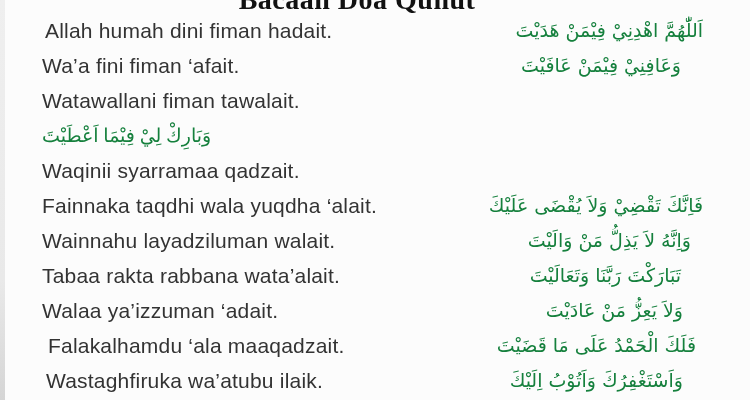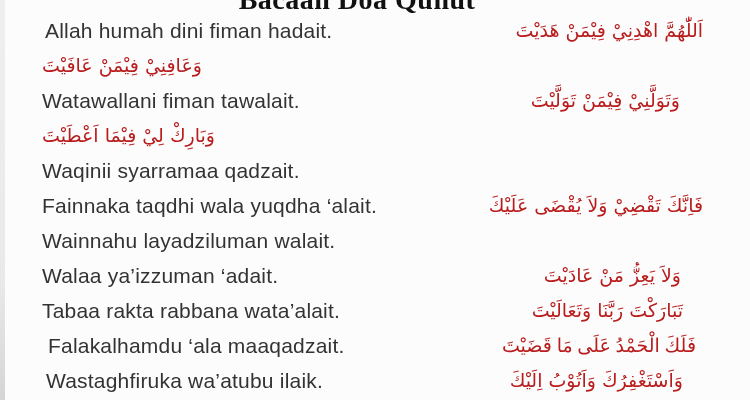--- a/index.html
+++ b/index.html
@@ -52,79 +52,80 @@
     font-size: 21px;
     color: #333;
     letter-spacing: 0.2px;
     white-space: nowrap;
   }
   .arabic {
     direction: rtl;
     unicode-bidi: plaintext;
     font-family: "DejaVu Sans", sans-serif;
     font-size: 19px;
-    color: #b91c1c;
+    color: #15803d;
     white-space: nowrap;
     line-height: 1;
   }
   
   .row:nth-child(2) .arabic { margin-right: 22px; }
   .row:nth-child(3) .arabic { margin-right: 23px; }
-  .row:nth-child(4) .arabic { margin-right: 26px; }
+  .row:nth-child(4) .arabic { margin-right: 26px; font-family: Liberation Serif, serif; }
   .row:nth-child(5) .arabic { margin-right: 27px; }
   .row:nth-child(7) .arabic { margin-right: 12px; }
   .row:nth-child(8) .arabic { margin-right: 22px; }
   .row:nth-child(9) .arabic { margin-right: 20px; }
-  .row:nth-child(10) .arabic { margin-right: 7px; font-family: Liberation Serif, serif; }
+  .row:nth-child(10) .arabic { margin-right: 7px; }
   .row:nth-child(11) .arabic { margin-right: 20px; text-align: right; }
   
   .row:nth-child(1) .latin { margin-left: 3px; }
   .row:nth-child(10) .latin { margin-left: 6px; }
   .row:nth-child(11) .latin { margin-left: 4px; }
 </style>
 </head>
 <body>
 
 <div class="page">
   <div class="edge-strip"></div>
 
   <div class="title">Bacaan Doa Qunut</div>
 
   <div class="rows">
     <div class="row">
       <span class="latin">Allah humah dini fiman hadait.</span>
       <span class="arabic">اَللّٰهُمَّ اهْدِنِيْ فِيْمَنْ هَدَيْتَ</span>
     </div>
     <div class="row">
+      <span class="latin">Wa’a fini fiman ‘afait.</span>
       <span class="arabic">وَعَافِنِيْ فِيْمَنْ عَافَيْتَ</span>
     </div>
     <div class="row">
       <span class="latin">Watawallani fiman tawalait.</span>
-      <span class="arabic">وَتَوَلَّنِيْ فِيْمَنْ تَوَلَّيْتَ</span>
     </div>
     <div class="row">
       <span class="arabic">وَبَارِكْ لِيْ فِيْمَا اَعْطَيْتَ</span>
     </div>
     <div class="row">
       <span class="latin">Waqinii syarramaa qadzait.</span>
     </div>
     <div class="row">
       <span class="latin">Fainnaka taqdhi wala yuqdha ‘alait.</span>
       <span class="arabic">فَاِنَّكَ تَقْضِيْ وَلاَ يُقْضَى عَلَيْكَ</span>
     </div>
     <div class="row">
       <span class="latin">Wainnahu layadziluman walait.</span>
+      <span class="arabic">وَاِنَّهُ لاَ يَذِلُّ مَنْ وَالَيْتَ</span>
+    </div>
+    <div class="row">
+      <span class="latin">Tabaa rakta rabbana wata’alait.</span>
+      <span class="arabic">تَبَارَكْتَ رَبَّنَا وَتَعَالَيْتَ</span>
     </div>
     <div class="row">
       <span class="latin">Walaa ya’izzuman ‘adait.</span>
       <span class="arabic">وَلاَ يَعِزُّ مَنْ عَادَيْتَ</span>
-    </div>
-    <div class="row">
-      <span class="latin">Tabaa rakta rabbana wata’alait.</span>
-      <span class="arabic">تَبَارَكْتَ رَبَّنَا وَتَعَالَيْتَ</span>
     </div>
     <div class="row">
       <span class="latin">Falakalhamdu ‘ala maaqadzait.</span>
       <span class="arabic">فَلَكَ الْحَمْدُ عَلَى مَا قَضَيْتَ</span>
     </div>
     <div class="row">
       <span class="latin">Wastaghfiruka wa’atubu ilaik.</span>
       <span class="arabic">وَاَسْتَغْفِرُكَ وَاَتُوْبُ اِلَيْكَ</span>
     </div>
   </div>

